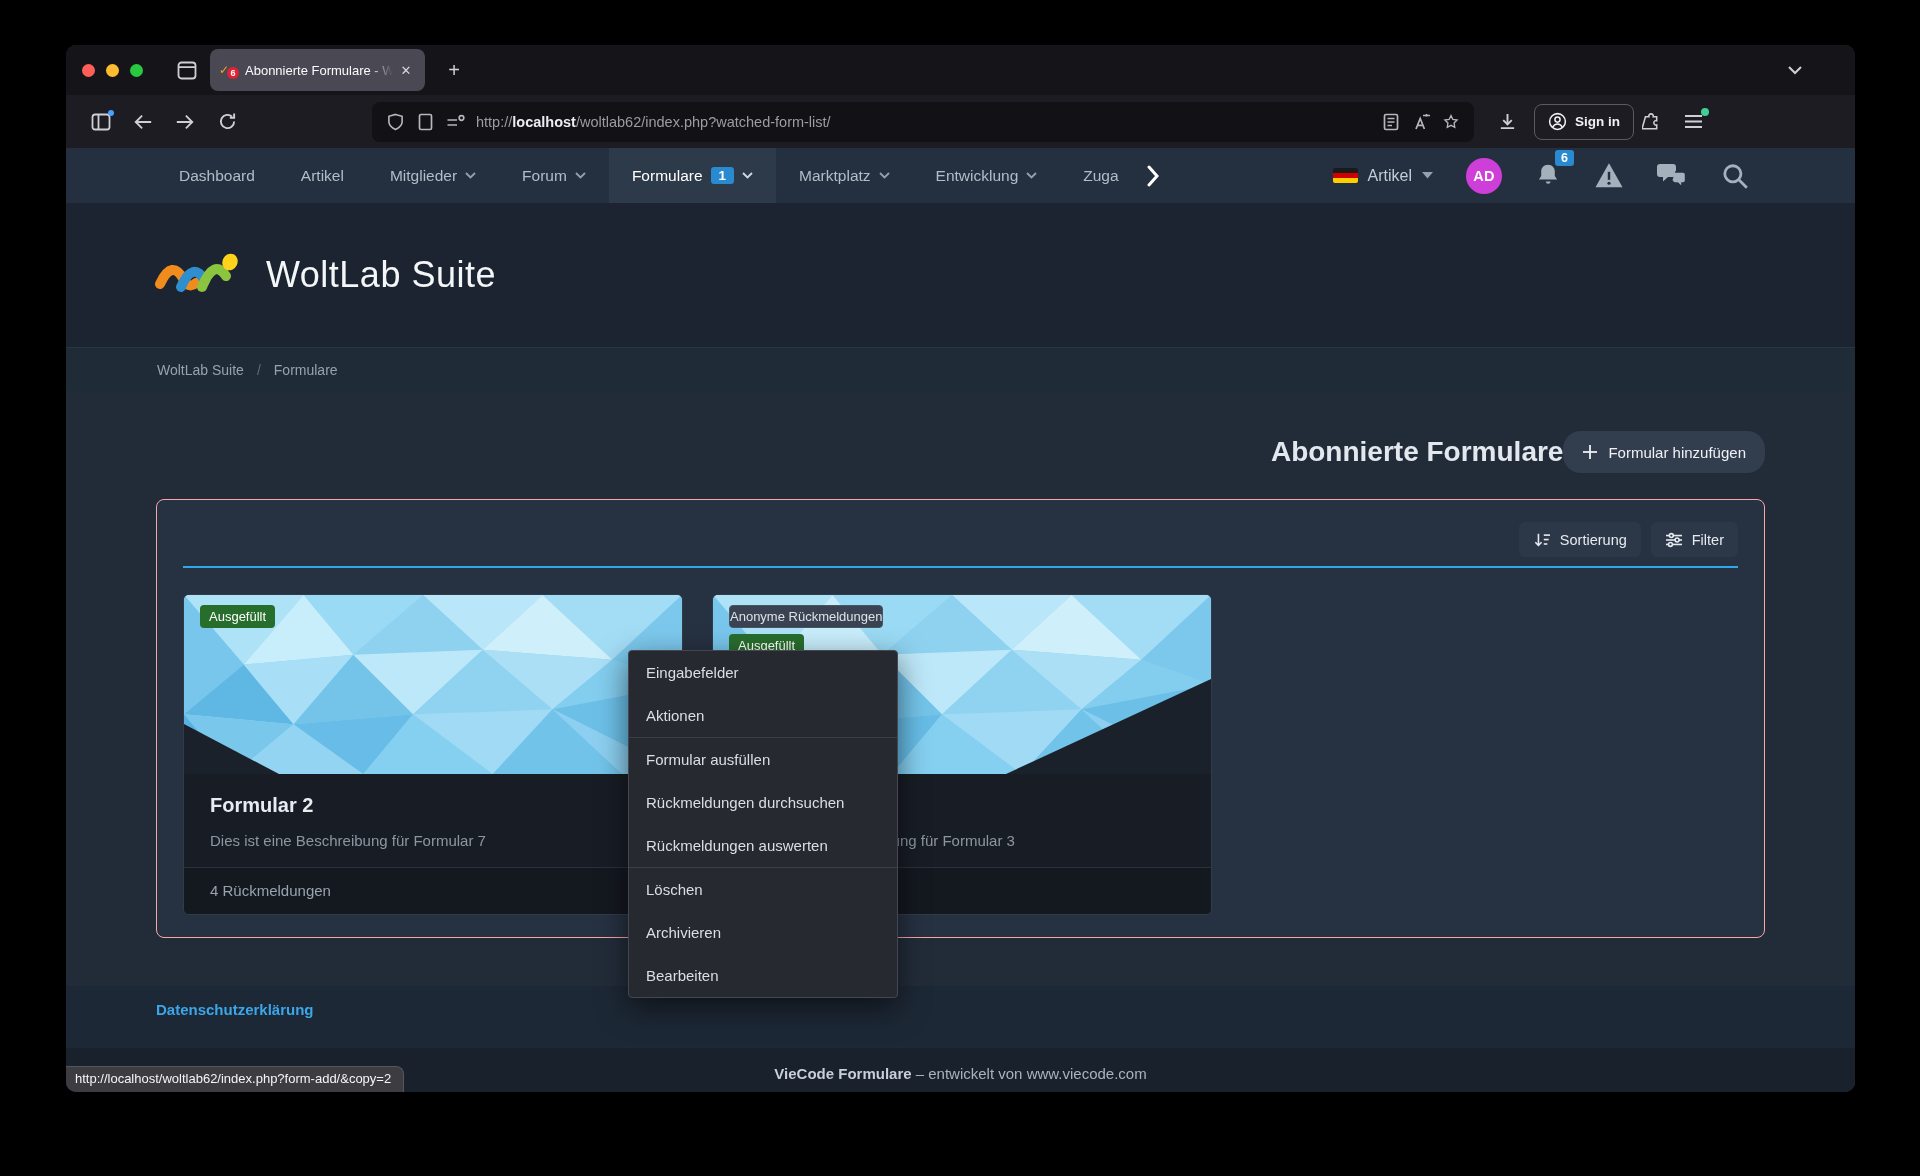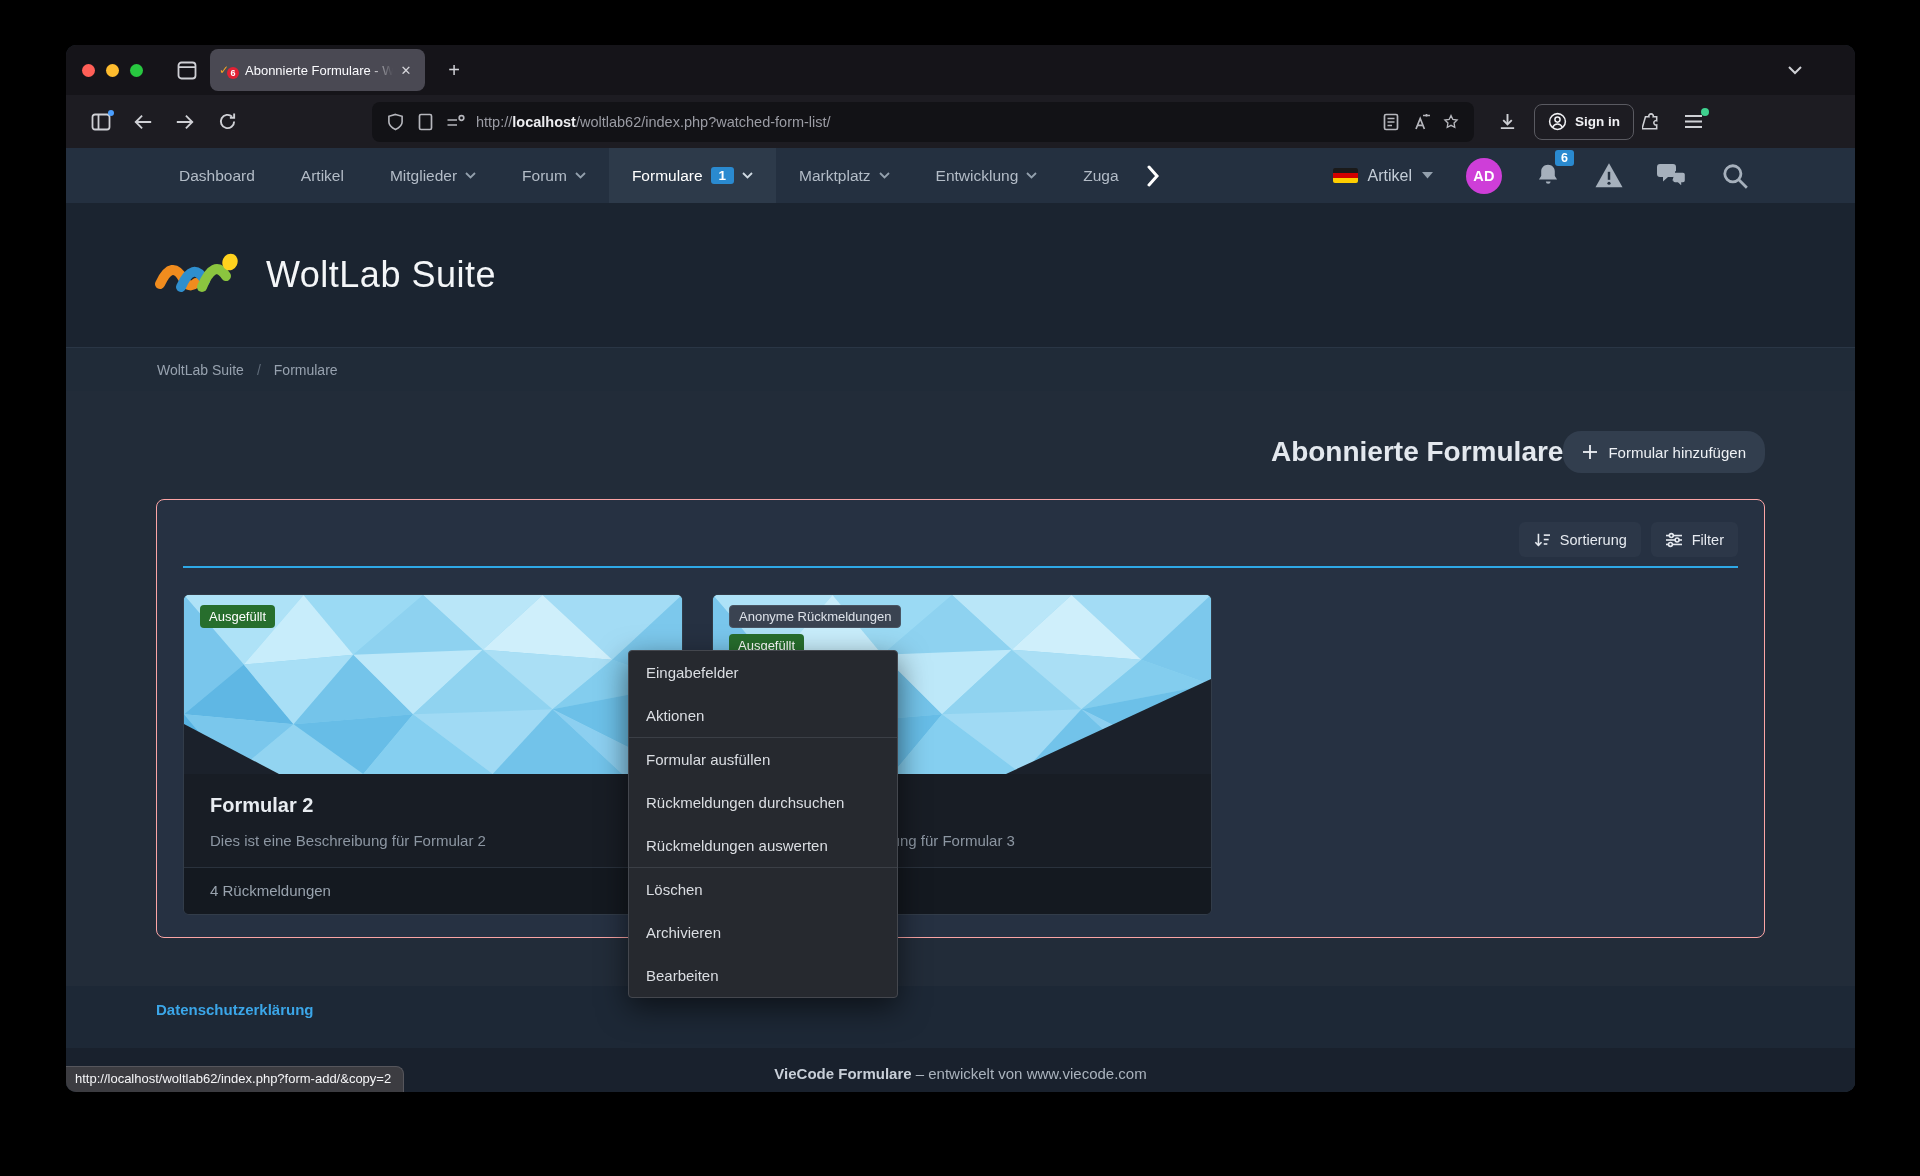--- a/index.html
+++ b/index.html
@@ -73,21 +73,21 @@
   .box-rule { margin-top:9px; height:2px; background:#2ea8e6; }
   .cards { margin-top:26px; display:flex; gap:29px; }
   .card { width:500px; background:#181d25; border:1px solid #323c49; border-radius:6px; overflow:hidden; }
   .cover { height:179px; position:relative; }
   .cover svg { width:100%; height:100%; display:block; }
   .corner { position:absolute; background:#1b212b; }
   .corner-bl { left:0; bottom:0; width:95px; height:50px; clip-path:polygon(0 0, 100% 100%, 0 100%); }
   .corner-br { right:0; bottom:0; width:205px; height:95px; clip-path:polygon(0 100%, 100% 0, 100% 100%); }
   .cover-badges { position:absolute; top:10px; left:16px; display:flex; flex-direction:column; align-items:flex-start; gap:6px; }
   .badge-green { background:#276e2d; color:#fff; font-size:13px; padding:4px 9px; border-radius:4px; }
-  .badge-dark { background:#3a4351; border:1px solid #4a5563; color:#dde2e9; font-size:13px; padding:3px 9px; border-radius:4px; }
+  .badge-dark { background:#3a4351; border:1px solid #4a5563; color:#dde2e9; font-size:13px; padding:3px 0; border-radius:4px; }
   .card-body { padding:20px 26px 18px; }
   .card-title { font-size:20px; font-weight:700; color:#e8ecf1; }
   .card-desc { margin-top:15px; font-size:15px; color:#8c96a2; }
   .card-foot { border-top:1px solid #2a323d; background:#141920; padding:14px 26px; font-size:15px; color:#99a3ae; min-height:47px; }
 
   .site-footer { margin-top:48px; background:#1d2836; padding:15px 90px 29px;font-weight:bold; }
   .privacy-link { color:#3ba6e8; font-size:15px; text-decoration:none; }
   .copyright { background:#19212d; height:60px; position:relative; }
   .copyright .credit { position:absolute; top:17px; left:0; right:0; text-align:center; font-size:15px; color:#aab3bd; }
   .copyright .credit b { color:#c8cfd8; }
@@ -418,21 +418,21 @@
               <svg preserveAspectRatio="none">
                   <use href="#poly-cover"></use>
                 </svg>
               <span class="corner corner-bl"></span>
               <span class="cover-badges">
                 <span class="badge-green">Ausgefüllt</span>
               </span>
             </div>
             <div class="card-body">
               <div class="card-title">Formular 2</div>
-              <div class="card-desc">Dies ist eine Beschreibung für Formular 2</div>
+              <div class="card-desc">Dies ist eine Beschreibung für Formular 7</div>
             </div>
             <div class="card-foot">4 Rückmeldungen</div>
           </div>
 
           <div class="card">
             <div class="cover">
               <svg preserveAspectRatio="none">
                   <use href="#poly-cover"></use>
                 </svg>
               <span class="corner corner-br"></span>

